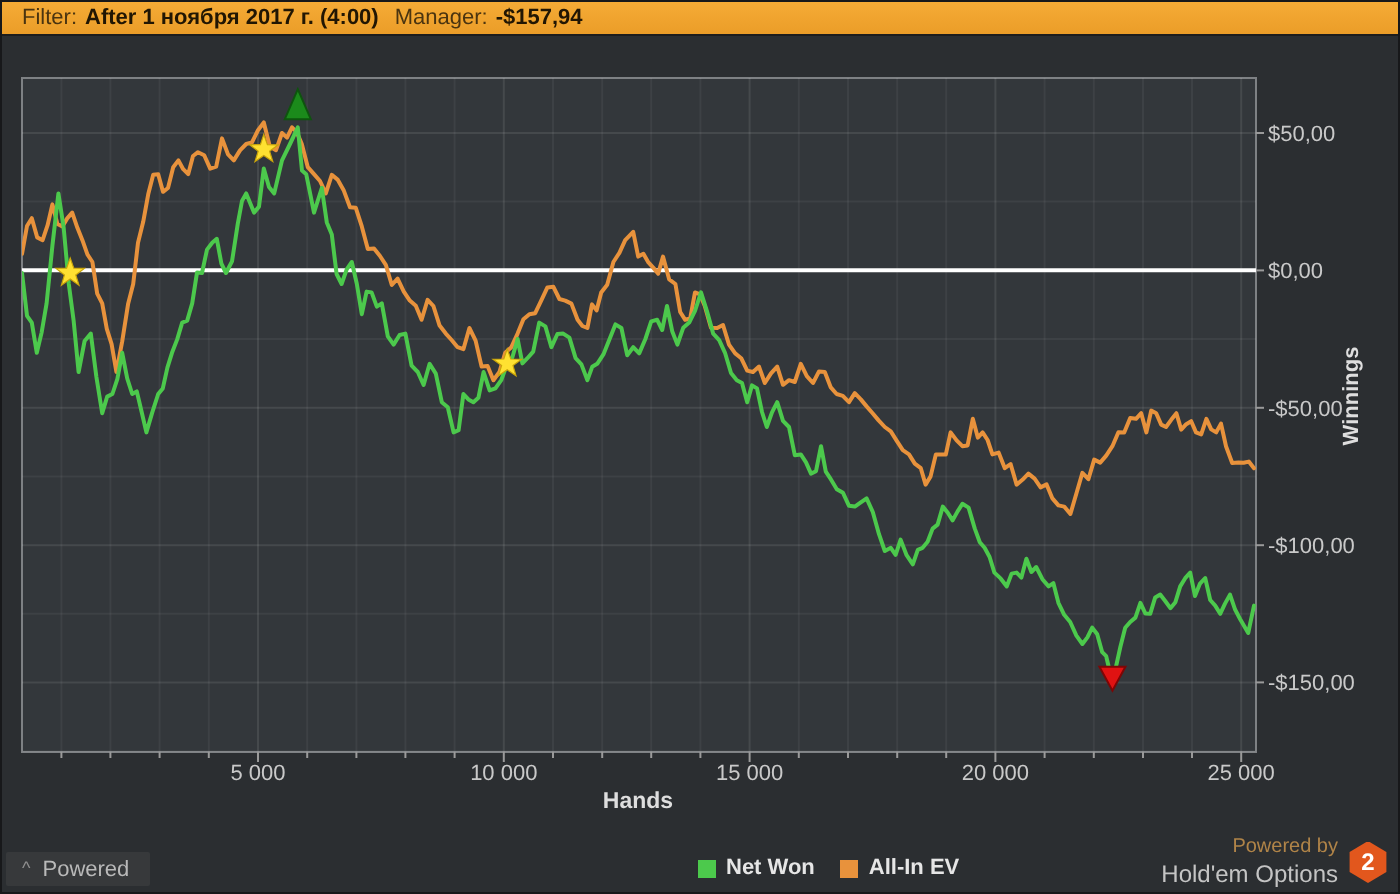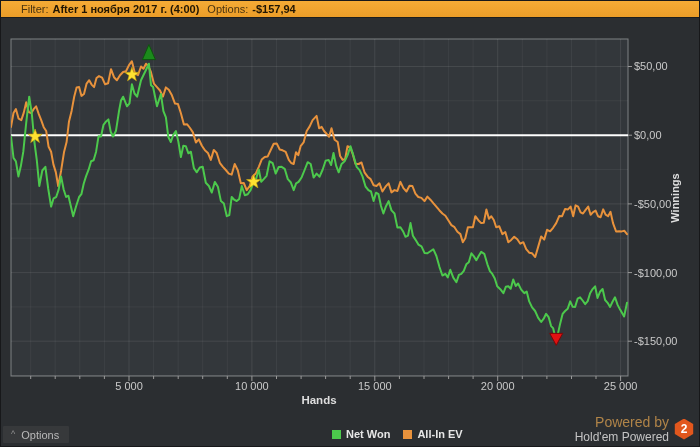--- a/index.html
+++ b/index.html
@@ -4,59 +4,59 @@
 <style>
   html,body{margin:0;padding:0;background:#202225;}
   .window{
     position:relative;width:700px;height:447px;background:#2b2e31;
     font-family:"Liberation Sans", sans-serif;overflow:hidden;
     border:1px solid #17181a;box-sizing:border-box;
   }
   .topbar{
     position:absolute;top:0;left:0;width:100%;height:17px;
     background:linear-gradient(#f5ab36,#eb9d28);
-    display:flex;align-items:center;padding-left:20px;box-sizing:border-box;
+    display:flex;align-items:center;padding-left:10px;box-sizing:border-box;
     font-size:11px;color:#4a3410;border-bottom:1px solid #1d1d1d;white-space:nowrap;
   }
   .tb-label{margin-right:4px;}
   .tb-bold{font-weight:bold;color:#211603;margin-right:8px;}
   svg text{font-family:"Liberation Sans", sans-serif;}
   .options-btn{
     position:absolute;left:2px;bottom:3px;height:17px;background:#37393b;
     color:#b9b9b9;font-size:11px;display:flex;align-items:center;gap:6px;
     padding:0 10px 0 8px;cursor:default;border-radius:1px;
   }
   .options-caret{font-size:9px;color:#8f8f8f;line-height:10px;transform:translateY(-1px);}
   .legend{
-    position:absolute;left:331px;bottom:6px;display:flex;align-items:flex-end;gap:13px;
+    position:absolute;left:348px;bottom:6px;display:flex;align-items:flex-end;gap:13px;
     font-size:11px;font-weight:bold;color:#e6e6e6;
   }
   .legend-item{display:flex;align-items:center;gap:5px;}
   .legend-swatch{width:9px;height:9px;display:inline-block;}
   .powered{
     position:absolute;right:5px;bottom:3px;display:flex;align-items:center;gap:5px;
   }
   .pb-text{text-align:right;line-height:1;}
-  .pb-top{font-size:14px;color:#b08448;margin-bottom:2px;}
+  .pb-top{font-size:10px;color:#b08448;margin-bottom:2px;}
   .pb-name{font-size:12px;color:#c4c4c4;}
   .pb-badge{
     width:20px;height:21px;background:#e2571d;color:#fff;font-weight:bold;
     font-size:12px;text-align:center;line-height:21px;
     clip-path:polygon(50% 0%,96% 26%,96% 74%,50% 100%,4% 74%,4% 26%);
   }
 </style>
 </head>
 <body>
 
 <div class="window">
 
   <div class="topbar">
     <span class="tb-label">Filter:</span>
     <span class="tb-bold">After 1 ноября 2017 г. (4:00)</span>
-    <span class="tb-label">Options:</span>
+    <span class="tb-label">Manager:</span>
     <span class="tb-bold">-$157,94</span>
   </div>
 
   <svg id="chart" width="700" height="447" viewBox="0 0 700 447" style="position:absolute;top:0;left:0;">
       <defs>
         <clipPath id="plotclip">
           <rect x="10" y="38" width="617" height="337"></rect>
         </clipPath>
       </defs>
       <rect x="10" y="38" width="617" height="337" fill="#33373b" stroke="#7e8184" stroke-width="1"></rect>
@@ -151,35 +151,35 @@
         <text x="373.8" y="389" text-anchor="middle">15 000</text>
         <text x="496.7" y="389" text-anchor="middle">20 000</text>
         <text x="619.6" y="389" text-anchor="middle">25 000</text>
       </g>
       <text x="318" y="403" text-anchor="middle" fill="#dedede" font-weight="bold" font-size="11.5">Hands</text>
       <text x="678" y="197" text-anchor="middle" fill="#dedede" font-weight="bold" font-size="11" transform="rotate(-90 678 197)">Winnings</text>
     </svg>
 
   <div class="options-btn">
     <span class="options-caret">^</span>
-    <span>Options</span>
+    <span>Powered</span>
   </div>
 
   <div class="legend">
     <div class="legend-item">
       <span class="legend-swatch" id="sw0" style="background: rgb(76, 201, 76);"></span>
       <span>Net Won</span>
     </div>
     <div class="legend-item">
       <span class="legend-swatch" id="sw1" style="background: rgb(232, 146, 60);"></span>
       <span>All-In EV</span>
     </div>
   </div>
 
   <div class="powered">
     <div class="pb-text">
       <div class="pb-top">Powered by</div>
-      <div class="pb-name">Hold'em Powered</div>
+      <div class="pb-name">Hold'em Options</div>
     </div>
     <div class="pb-badge">2</div>
   </div>
 
 </div>
 
 </body></html>

